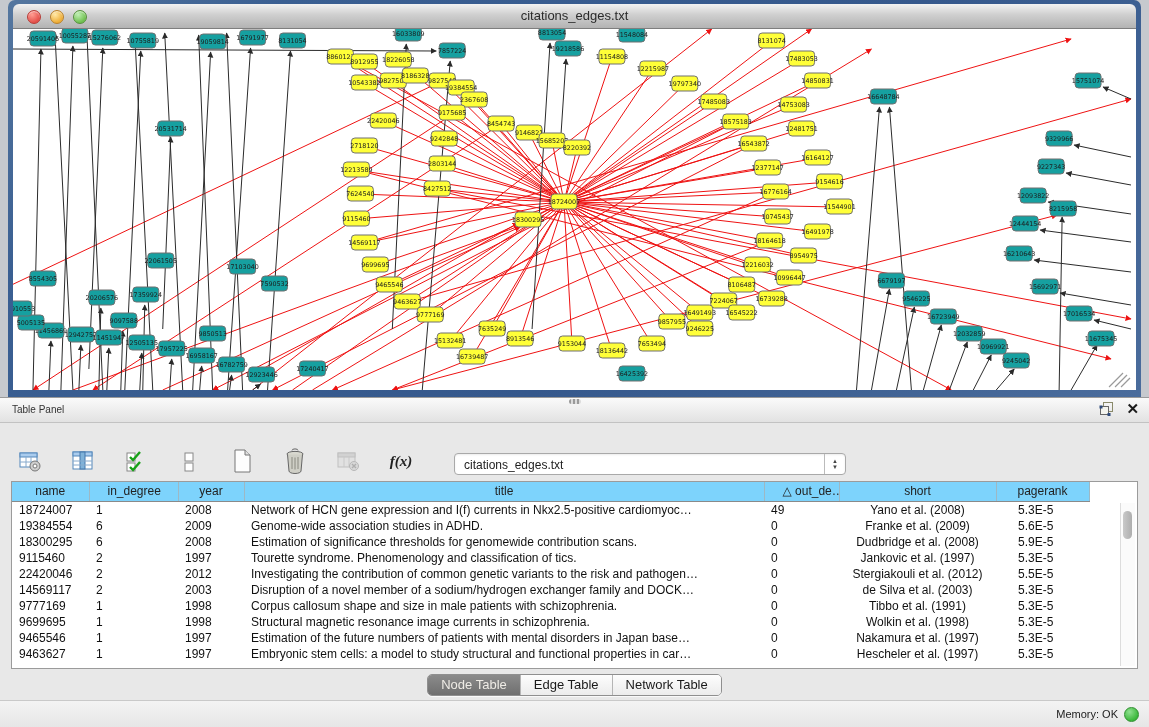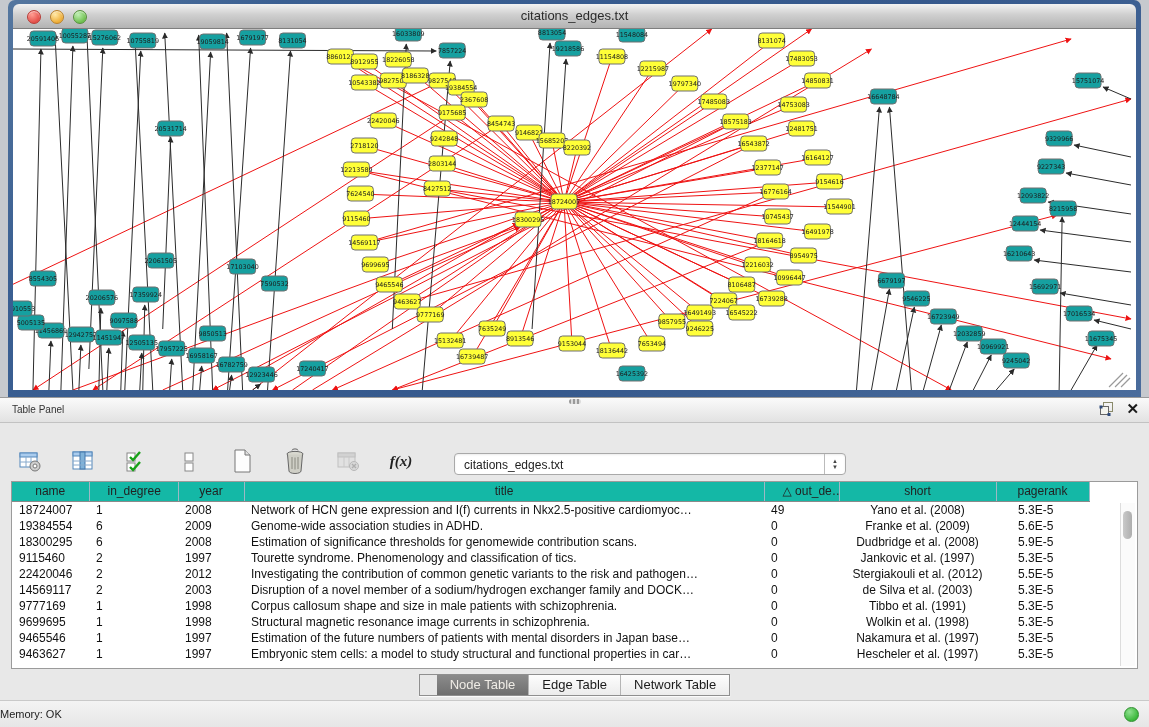--- a/index.html
+++ b/index.html
@@ -39,39 +39,39 @@
   .fx{font-style:italic;font-family:"Liberation Serif",serif;font-size:15px;color:#222;font-weight:bold;}
   .combo{margin-left:14px;width:392px;height:22px;background:#fff;border:1px solid #a9a9a9;
      border-radius:4px;position:relative;font-size:12px;color:#222;line-height:22px;
      padding-left:9px;box-sizing:border-box;box-shadow:inset 0 1px 2px rgba(0,0,0,.08);}
   .combo .stepper{position:absolute;right:0;top:0;bottom:0;width:20px;border-left:1px solid #bbb;
      display:flex;flex-direction:column;align-items:center;justify-content:center;color:#444;}
   .combo .stepper span{font-size:6px;line-height:6px;}
   
   .table-wrap{position:relative;margin:0 11px;height:186px;background:#fff;border:1px solid #9b9b9b;overflow:hidden;}
   table.grid{border-collapse:collapse;table-layout:fixed;width:1077px;font-size:12px;color:#111;}
-  table.grid th{height:19px;background:#14b8a6;border-right:1px solid #9db8c4;border-bottom:1px solid #8a8a8a;
+  table.grid th{height:19px;background:#7dd3fc;border-right:1px solid #9db8c4;border-bottom:1px solid #8a8a8a;
      font-weight:normal;text-align:center;font-size:12px;color:#222;overflow:hidden;white-space:nowrap;padding:0 18px;box-sizing:border-box;margin-left:12px;}
   table.grid td{height:16px;line-height:16px;padding:0 0 0 7px;white-space:nowrap;overflow:hidden;box-sizing:border-box;}
   table.grid td.c5{text-align:center;padding:0 2px;}
   table.grid td.c6{padding-left:22px;margin-top:16px;}
   .vscroll{position:absolute;top:21px;right:2px;bottom:2px;width:14px;background:#fbfbfb;border-left:1px solid #ddd;}
   .vscroll .thumb{position:absolute;top:8px;left:2px;width:9px;height:28px;border-radius:5px;
      background:linear-gradient(90deg,#c9c9c9,#aeaeae);}
   
   .tabs-row{height:31px;display:flex;align-items:center;justify-content:center;}
-  .seg{display:flex;border:1px solid #8f8f8f;border-radius:0;overflow:hidden;height:20px;
-     box-shadow:0 1px 1px rgba(255,255,255,.8);padding-left:17px;}
+  .seg{display:flex;border:1px solid #8f8f8f;border-radius:5px;overflow:hidden;height:20px;
+     box-shadow:0 1px 1px rgba(255,255,255,.8);}
   .seg .tab{padding:0 13px;font-size:13px;line-height:20px;background:linear-gradient(#fdfdfd,#ececec);
      color:#1a1a1a;border-right:1px solid #b5b5b5;}
   .seg .tab:last-child{border-right:none;text-align:center;}
   .seg .tab.active{background:linear-gradient(#8b8b8b,#6f6f6f);color:#efece6;}
   
   .status-bar{height:26px;background:linear-gradient(#f3f3f3,#e6e6e6);border-top:1px solid #c9c9c9;
-     display:flex;align-items:center;justify-content:space-between;padding-right:10px;gap:6px;}
+     display:flex;align-items:center;justify-content:flex-end;padding-right:10px;gap:6px;}
   .status-bar .mem{font-size:11px;color:#222;}
   .mem-dot{width:13px;height:13px;border-radius:50%;background:radial-gradient(circle at 35% 30%,#8fe08f,#3cb83c 70%);
      border:1px solid #2f8f2f;}
 </style>
 </head>
 <body>
 
 <div class="top-region">
   <div class="net-frame">
     <div class="titlebar">

